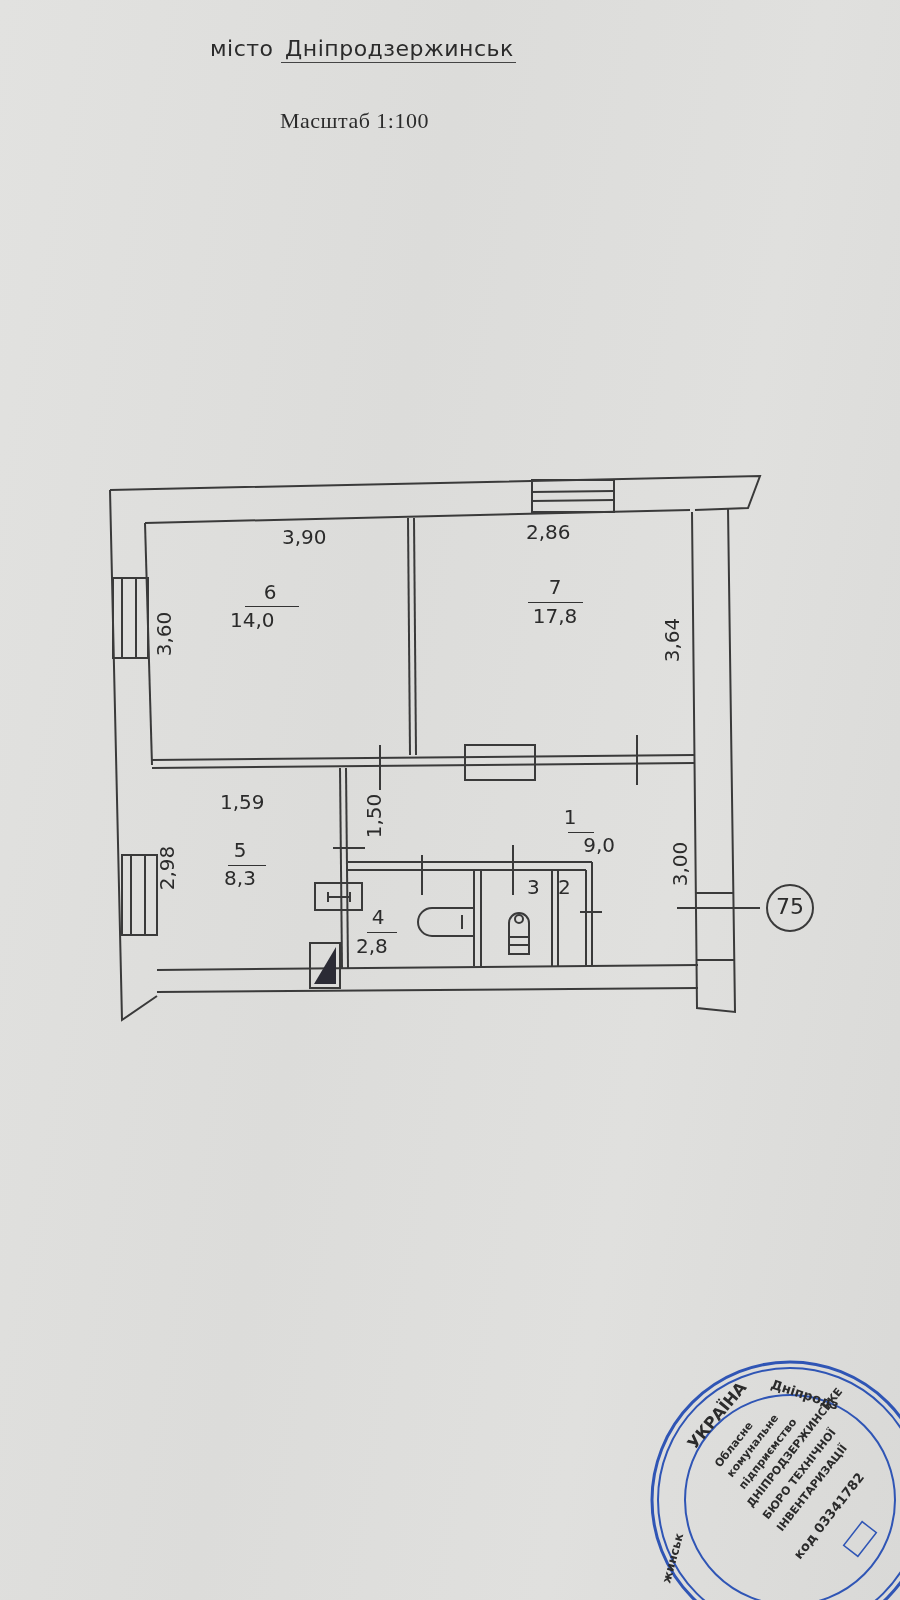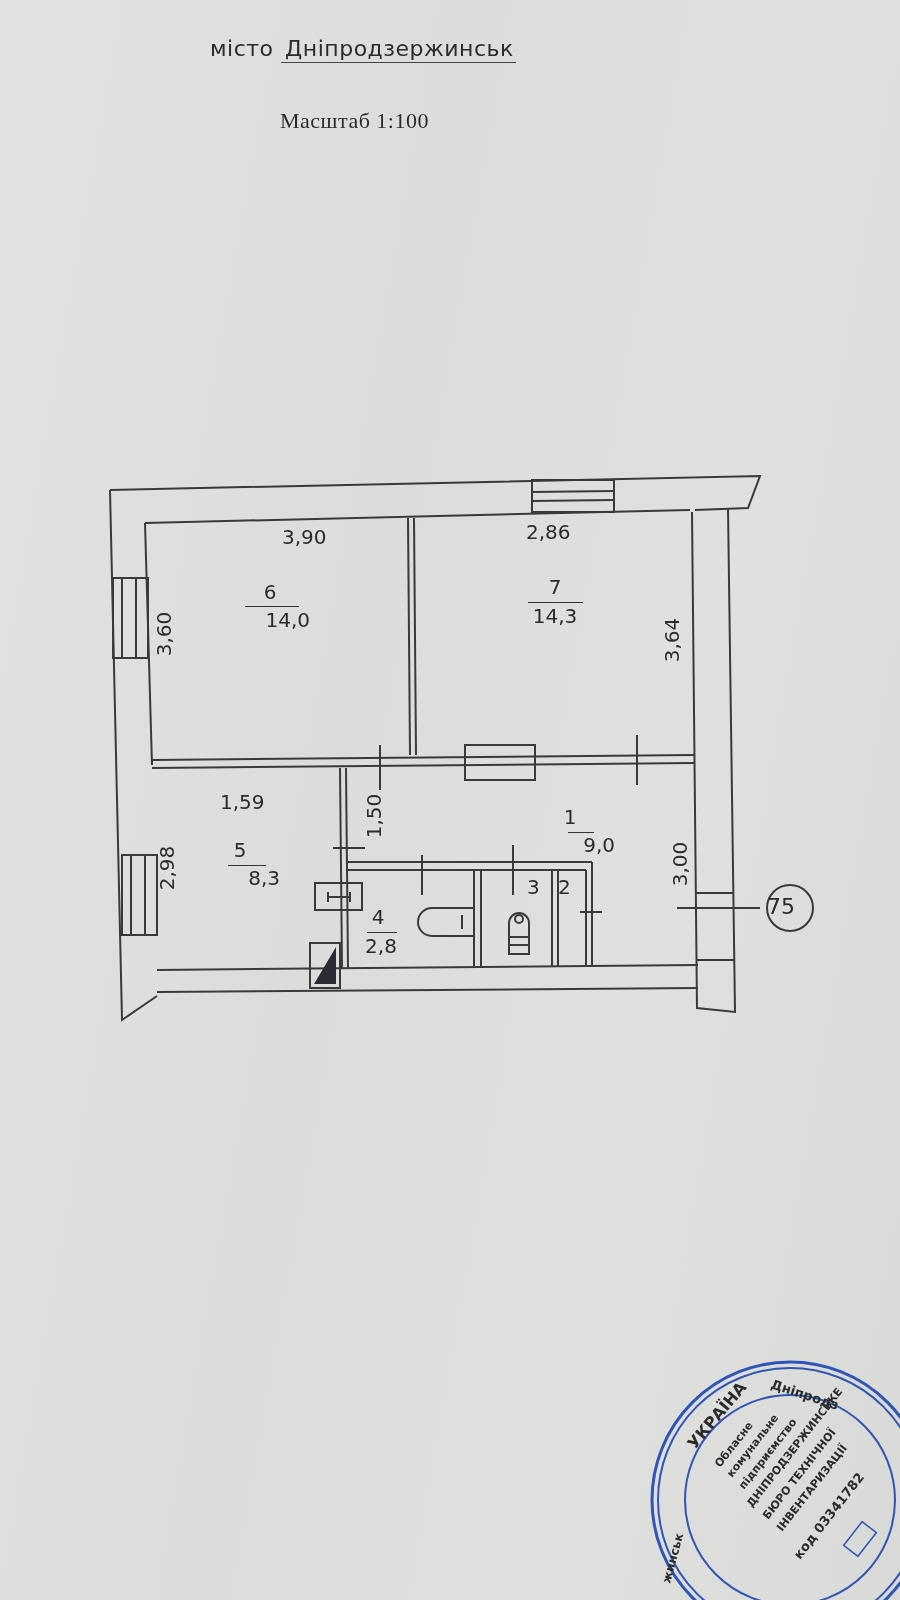--- a/index.html
+++ b/index.html
@@ -109,50 +109,50 @@
     <line x1="509" y1="945" x2="529" y2="945"></line>
   </g>
 
   <circle cx="790" cy="908" r="23"></circle>
 </svg>
 
 <div>
   <div style="position:absolute;left:248px;top:525px;font-size:20px;margin-left:34px;">3,90</div>
   <div style="position:absolute;left:230px;top:580px;width:80px;text-align:center;font-size:20px;">6</div>
   <div style="position:absolute;left:245px;top:606px;width:54px;border-top:1.5px solid #333;"></div>
-  <div style="position:absolute;left:230px;top:608px;width:80px;text-align:right;font-size:20px;">14,0</div>
+  <div style="position:absolute;left:230px;top:608px;width:80px;text-align:left;font-size:20px;">14,0</div>
   <div style="position:absolute;left:142px;top:622px;font-size:20px;transform:rotate(-90deg);">3,60</div>
 
   <div style="position:absolute;left:526px;top:520px;font-size:20px;">2,86</div>
   <div style="position:absolute;left:515px;top:575px;width:80px;text-align:center;font-size:20px;">7</div>
   <div style="position:absolute;left:528px;top:602px;width:55px;border-top:1.5px solid #333;"></div>
-  <div style="position:absolute;left:515px;top:604px;width:80px;text-align:center;font-size:20px;">14,3</div>
+  <div style="position:absolute;left:515px;top:604px;width:80px;text-align:center;font-size:20px;">17,8</div>
   <div style="position:absolute;left:650px;top:628px;font-size:20px;transform:rotate(-90deg);">3,64</div>
 
   <div style="position:absolute;left:220px;top:790px;font-size:20px;">1,59</div>
   <div style="position:absolute;left:200px;top:838px;width:80px;text-align:center;font-size:20px;">5</div>
   <div style="position:absolute;left:228px;top:865px;width:38px;border-top:1.5px solid #333;"></div>
-  <div style="position:absolute;left:200px;top:866px;width:80px;text-align:right;font-size:20px;">8,3</div>
+  <div style="position:absolute;left:200px;top:866px;width:80px;text-align:center;font-size:20px;">8,3</div>
   <div style="position:absolute;left:145px;top:856px;font-size:20px;transform:rotate(-90deg);">2,98</div>
 
   <div style="position:absolute;left:352px;top:804px;font-size:20px;transform:rotate(-90deg);">1,50</div>
 
   <div style="position:absolute;left:540px;top:805px;width:60px;text-align:center;font-size:20px;">1</div>
   <div style="position:absolute;left:568px;top:832px;width:26px;border-top:1.5px solid #333;"></div>
   <div style="position:absolute;left:545px;top:833px;width:70px;text-align:right;font-size:20px;">9,0</div>
   <div style="position:absolute;left:658px;top:852px;font-size:20px;transform:rotate(-90deg);">3,00</div>
 
   <div style="position:absolute;left:358px;top:905px;width:40px;text-align:center;font-size:20px;">4</div>
   <div style="position:absolute;left:367px;top:932px;width:30px;border-top:1.5px solid #333;"></div>
-  <div style="position:absolute;left:356px;top:934px;width:50px;text-align:center;font-size:20px;">2,8</div>
+  <div style="position:absolute;left:356px;top:934px;width:50px;font-size:20px;">2,8</div>
 
   <div style="position:absolute;left:527px;top:875px;font-size:20px;">3</div>
   <div style="position:absolute;left:558px;top:875px;font-size:20px;">2</div>
 
-  <div style="position:absolute;left:767px;top:894px;width:46px;font-size:22px;">75</div>
+  <div style="position:absolute;left:767px;top:894px;width:46px;text-align:center;font-size:22px;">75</div>
 </div>
 
 <div class="stamp">
   <svg width="260" height="270" viewBox="0 0 260 270">
     <g transform="translate(150,170)">
       <circle r="138" fill="none" stroke="#2f55b5" stroke-width="3"></circle>
       <circle r="132" fill="none" stroke="#2f55b5" stroke-width="2"></circle>
       <circle r="105" fill="none" stroke="#2f55b5" stroke-width="2"></circle>
       <g fill="#2f55b5" font-family="DejaVu Sans, sans-serif" font-weight="bold">
         <text x="-95" y="-50" font-size="16" transform="rotate(-50 -95 -50)">УКРАЇНА</text>

